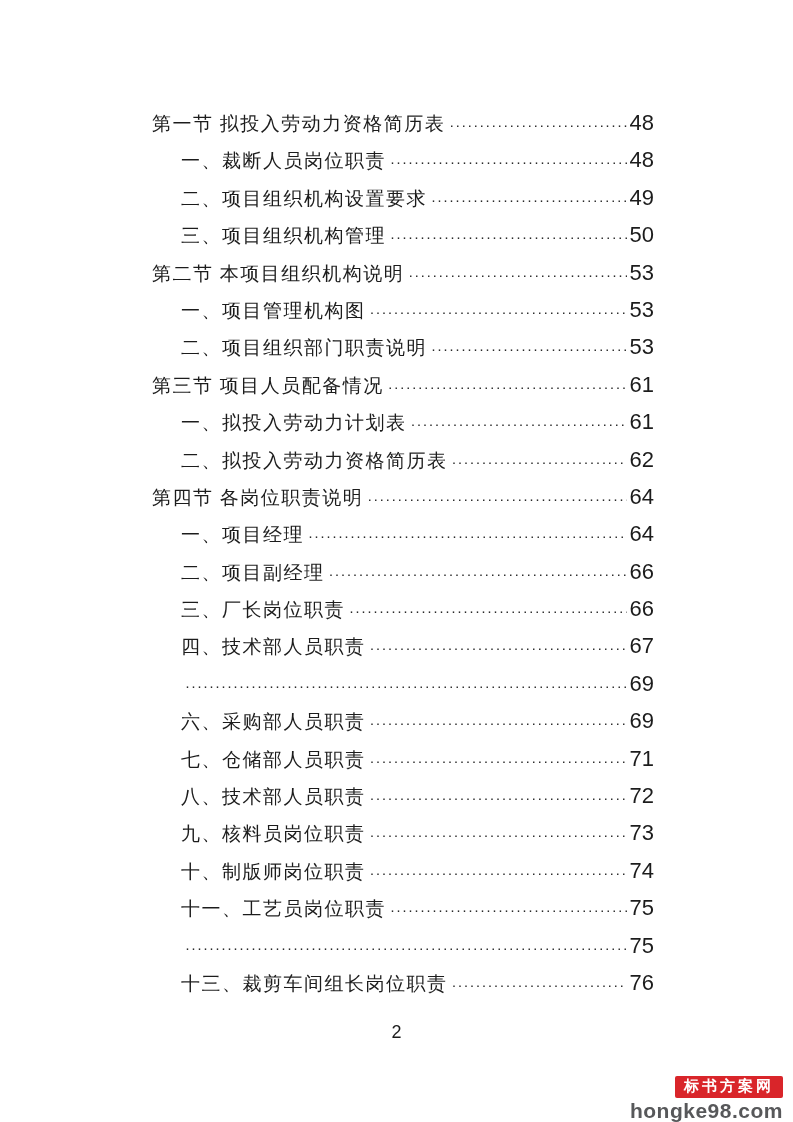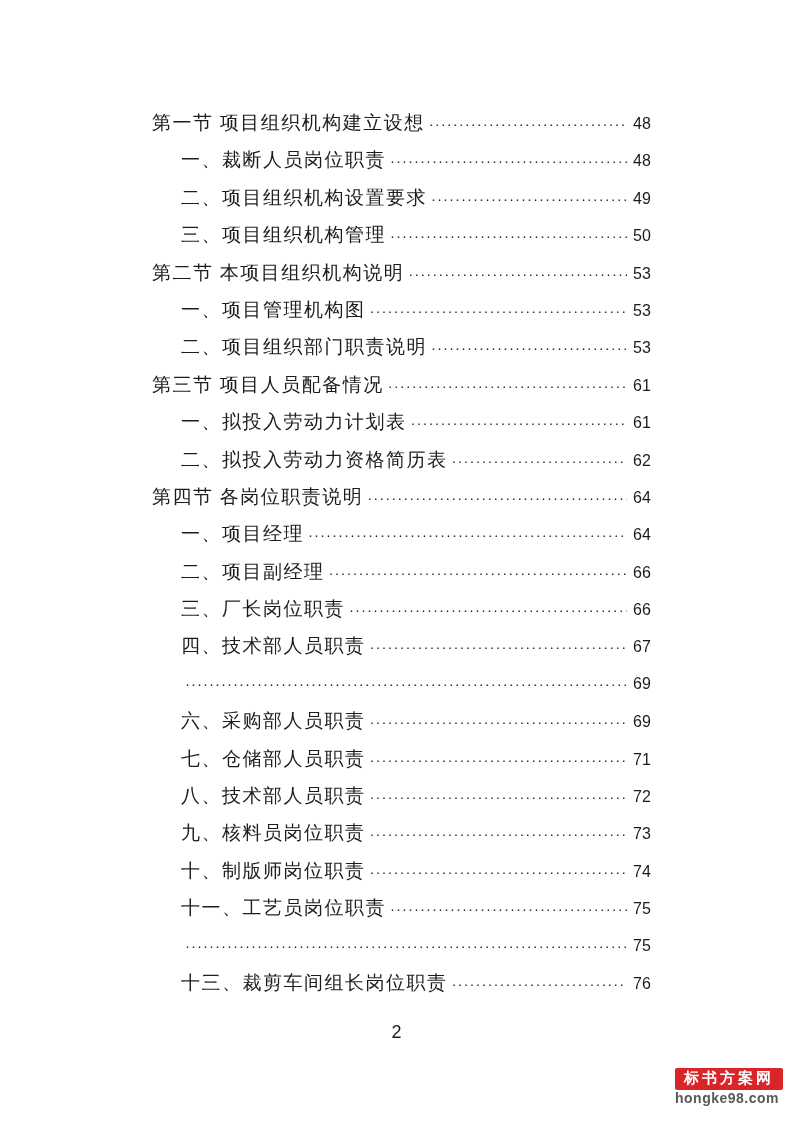--- a/index.html
+++ b/index.html
@@ -42,68 +42,69 @@
     font-size: 15px;
     letter-spacing: 1px;
     color: #2a2a2a;
   }
   .dots::after {
     content: "····································································································································································································································";
   }
   .toc-page-num {
     flex: none;
     min-width: 24px;
-    text-align: center;
+    text-align: left;
     font-family: "Liberation Sans", "DejaVu Sans", sans-serif;
-    font-size: 16px;
+    font-size: 22px;
     letter-spacing: 0;
     color: #1c1c1c;
   }
   .footer-page-number {
     position: absolute;
     top: 1022px;
     left: 0;
     width: 100%;
     text-align: center;
     font-family: "Liberation Sans", "DejaVu Sans", sans-serif;
     font-size: 18px;
     color: #1c1c1c;
   }
   .watermark {
     position: absolute;
     right: 10px;
-    bottom: 16px;
+    bottom: 0;
+    text-align: right;
     font-family: "Liberation Sans", "DejaVu Sans", sans-serif;
     line-height: 1.1;
   }
   .watermark-badge {
     display: inline-block;
     padding: 2px 9px 3px 9px;
     font-size: 15px;
     font-weight: bold;
     letter-spacing: 3px;
     color: #ffffff;
     border-radius: 2px;
   }
   .watermark-domain {
     display: block;
     margin-top: 1px;
-    font-size: 14px;
+    font-size: 21px;
     font-weight: bold;
     letter-spacing: 0.5px;
   }
 </style>
 </head>
 <body>
 
 <div class="page">
 
   <div class="toc">
     <div class="toc-row indent-0">
-      <span class="toc-label">第一节 项目组织机构建立设想</span>
+      <span class="toc-label">第一节 拟投入劳动力资格简历表</span>
       <span class="dots"></span>
       <span class="toc-page-num">48</span>
     </div>
 
     <div class="toc-row indent-1">
       <span class="toc-label">一、裁断人员岗位职责</span>
       <span class="dots"></span>
       <span class="toc-page-num">48</span>
     </div>
 

